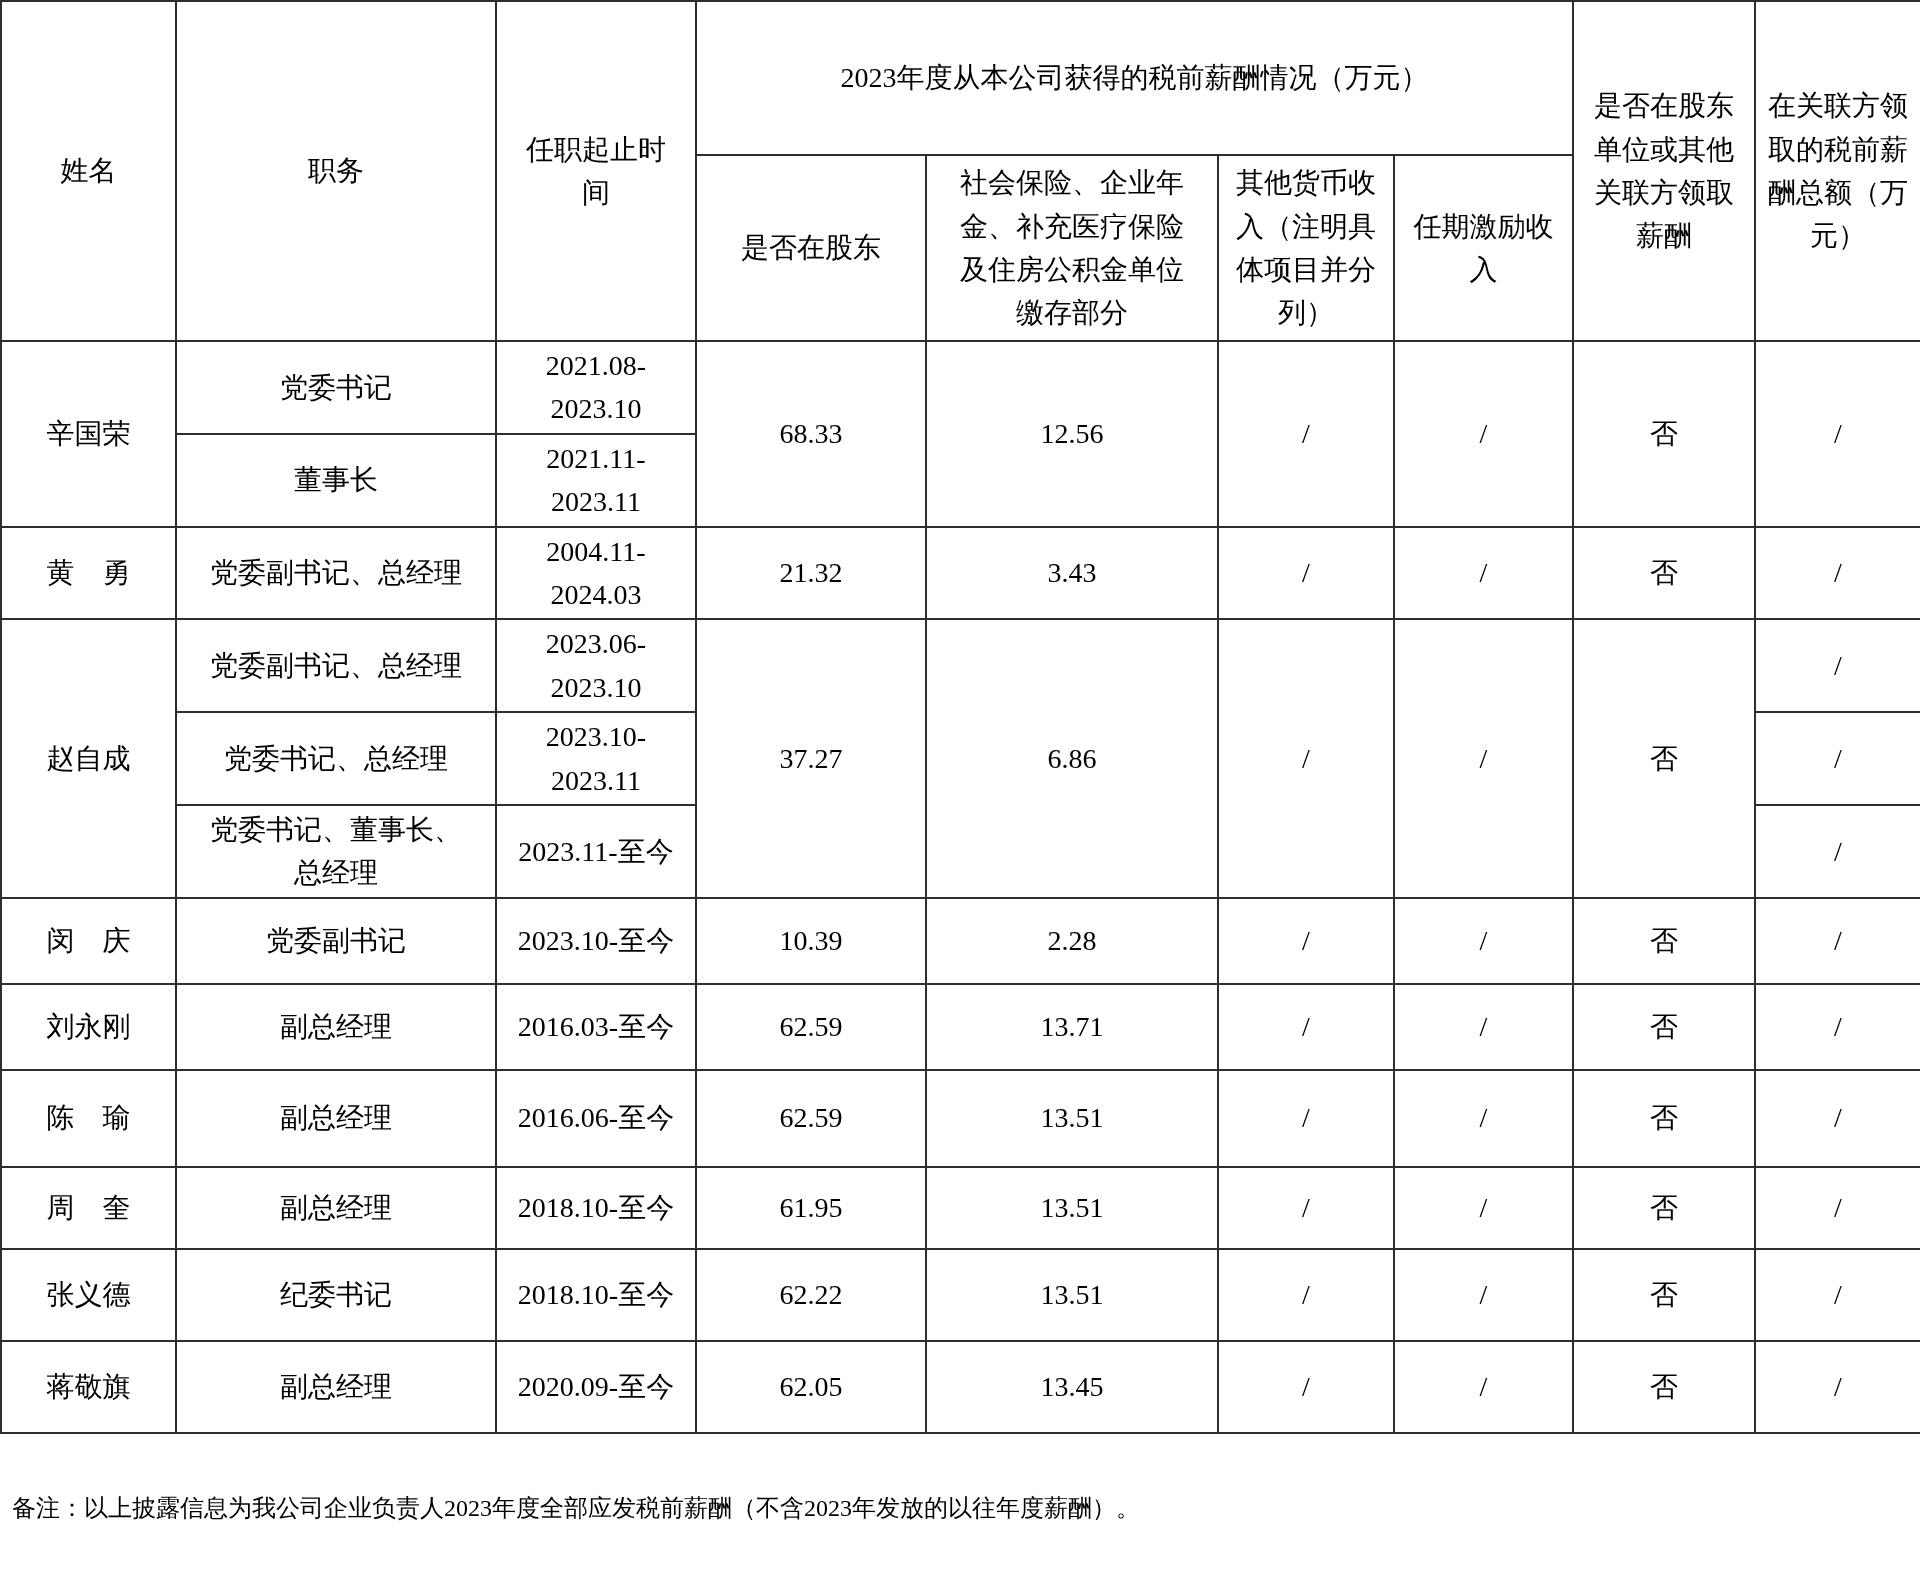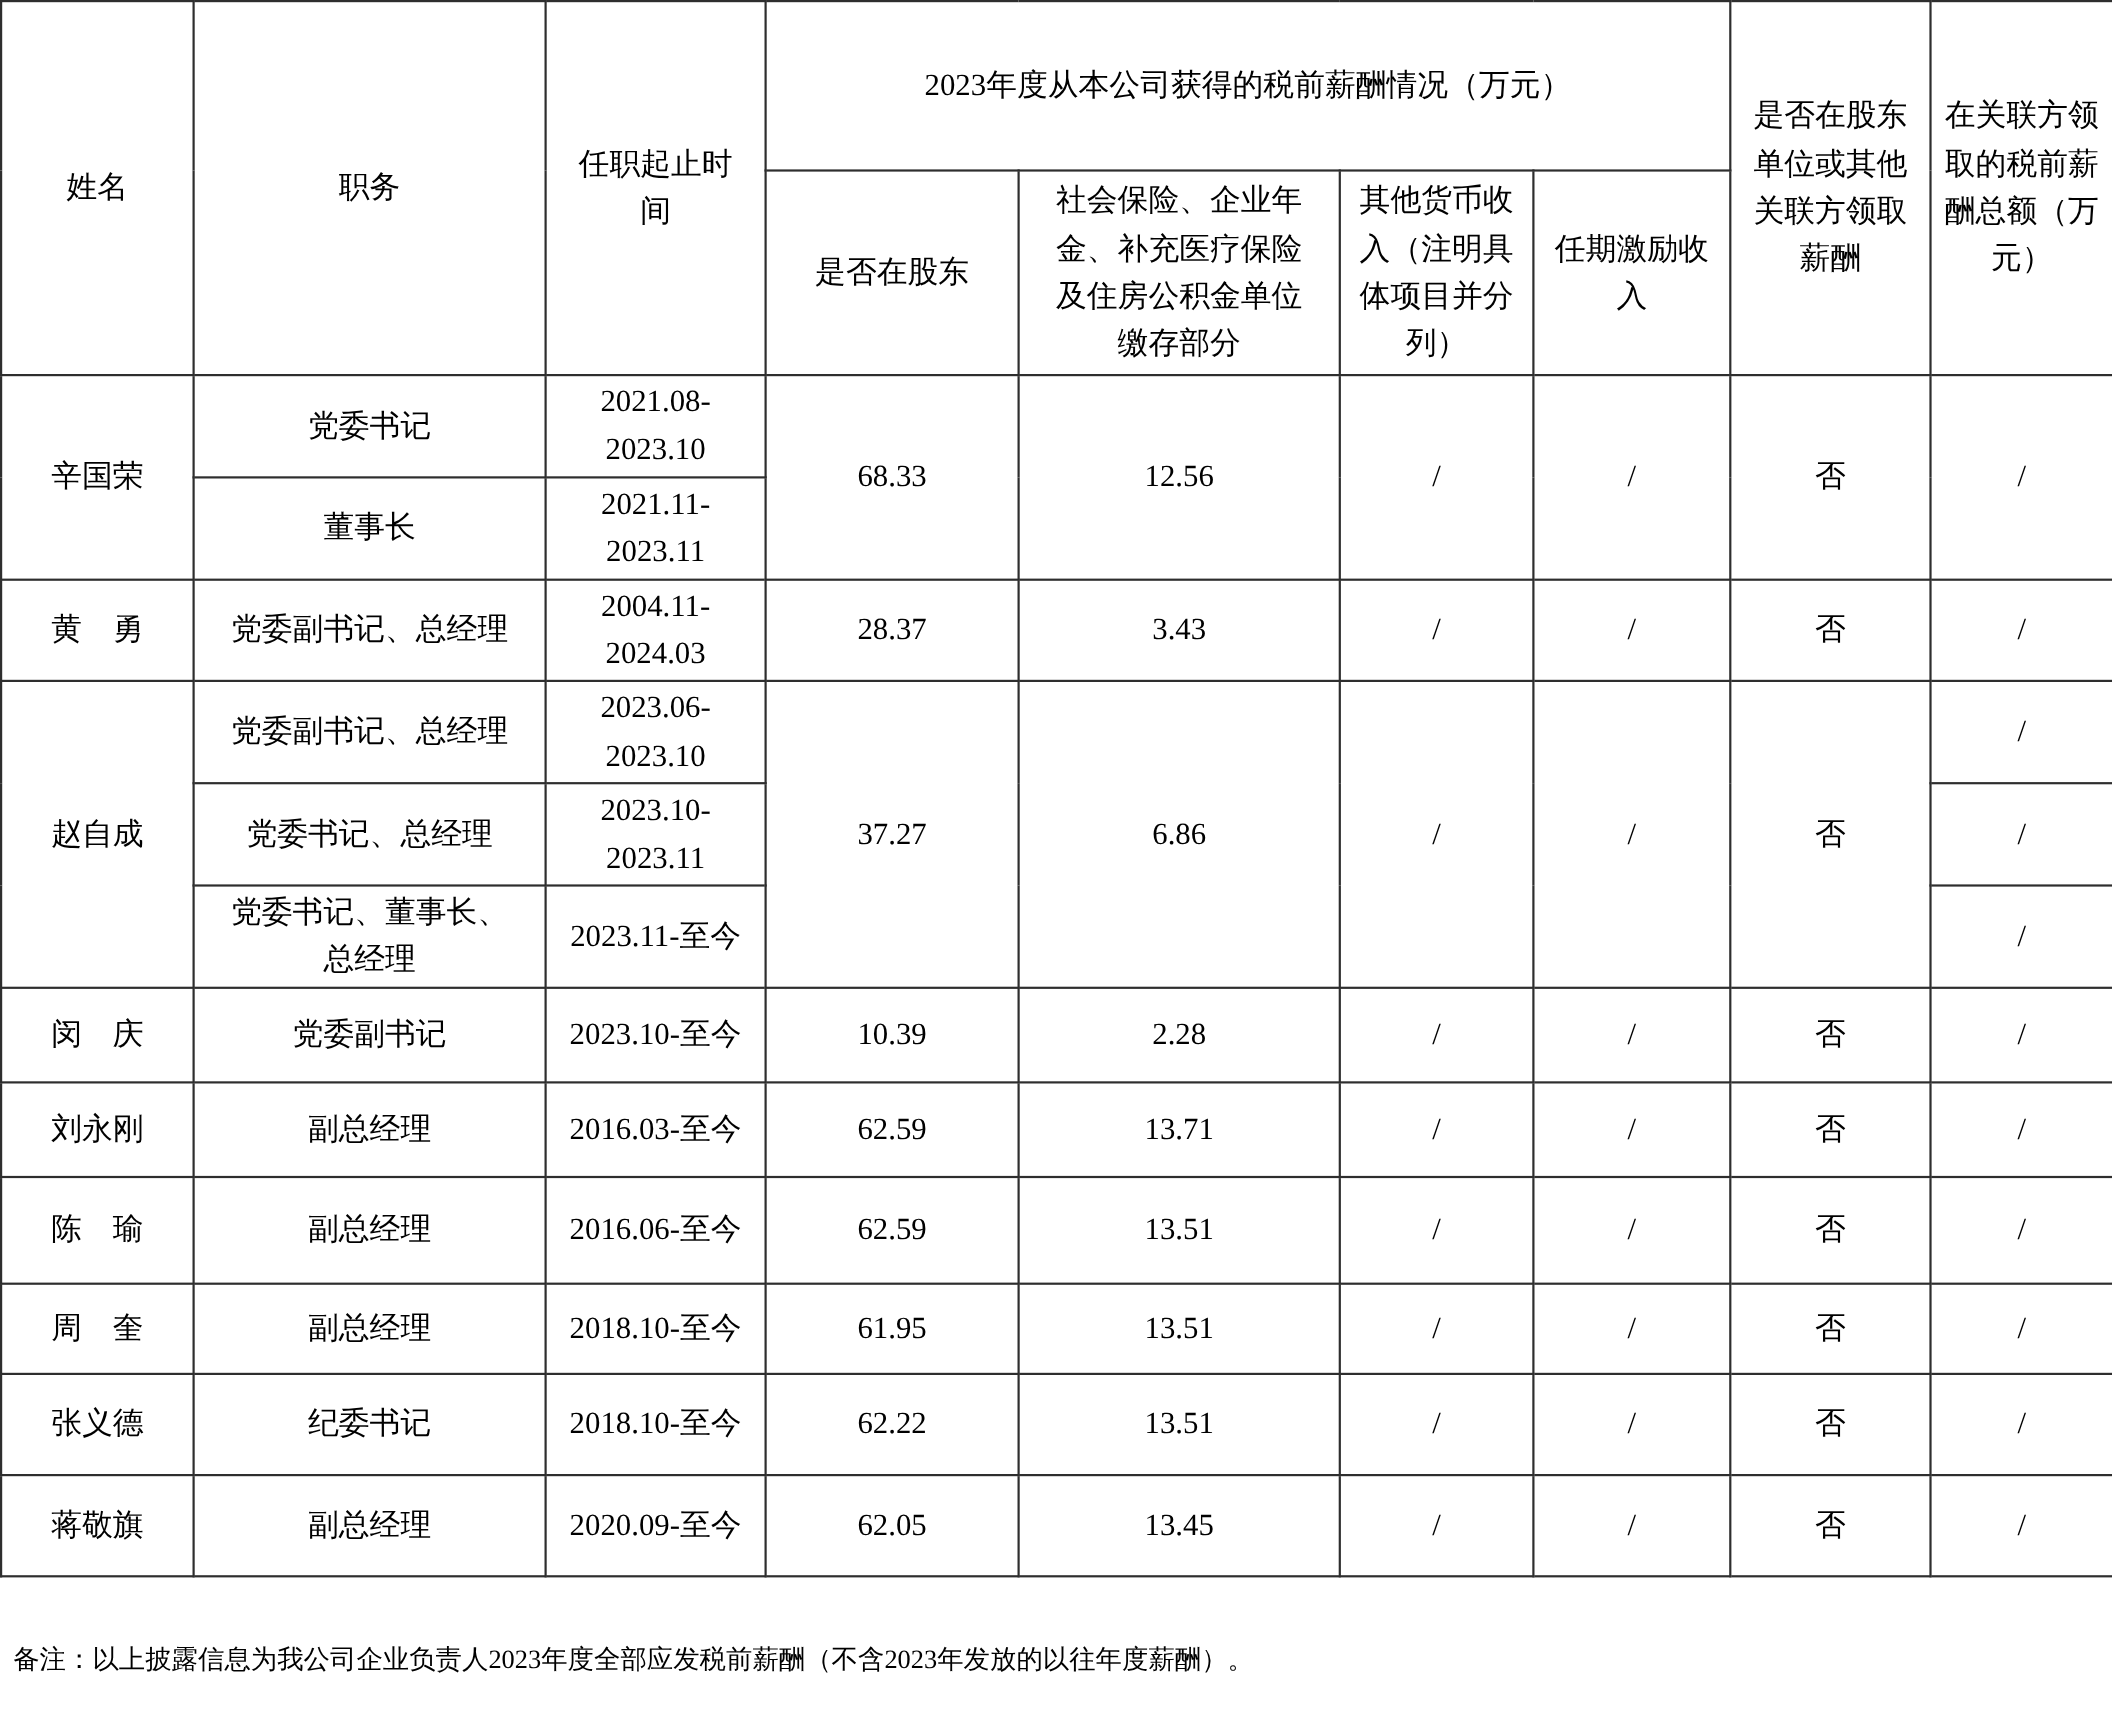--- a/index.html
+++ b/index.html
@@ -120,21 +120,21 @@
         <td>董事长</td>
         <td>2021.11-
 2023.11</td>
       </tr>
 
       <tr class="h90">
         <td>黄　勇</td>
         <td>党委副书记、总经理</td>
         <td>2004.11-
 2024.03</td>
-        <td>28.37</td>
+        <td>21.32</td>
         <td>3.43</td>
         <td>/</td>
         <td>/</td>
         <td>否</td>
         <td>/</td>
       </tr>
 
       <tr class="h73">
         <td rowspan="3">赵自成</td>
         <td>党委副书记、总经理</td>

